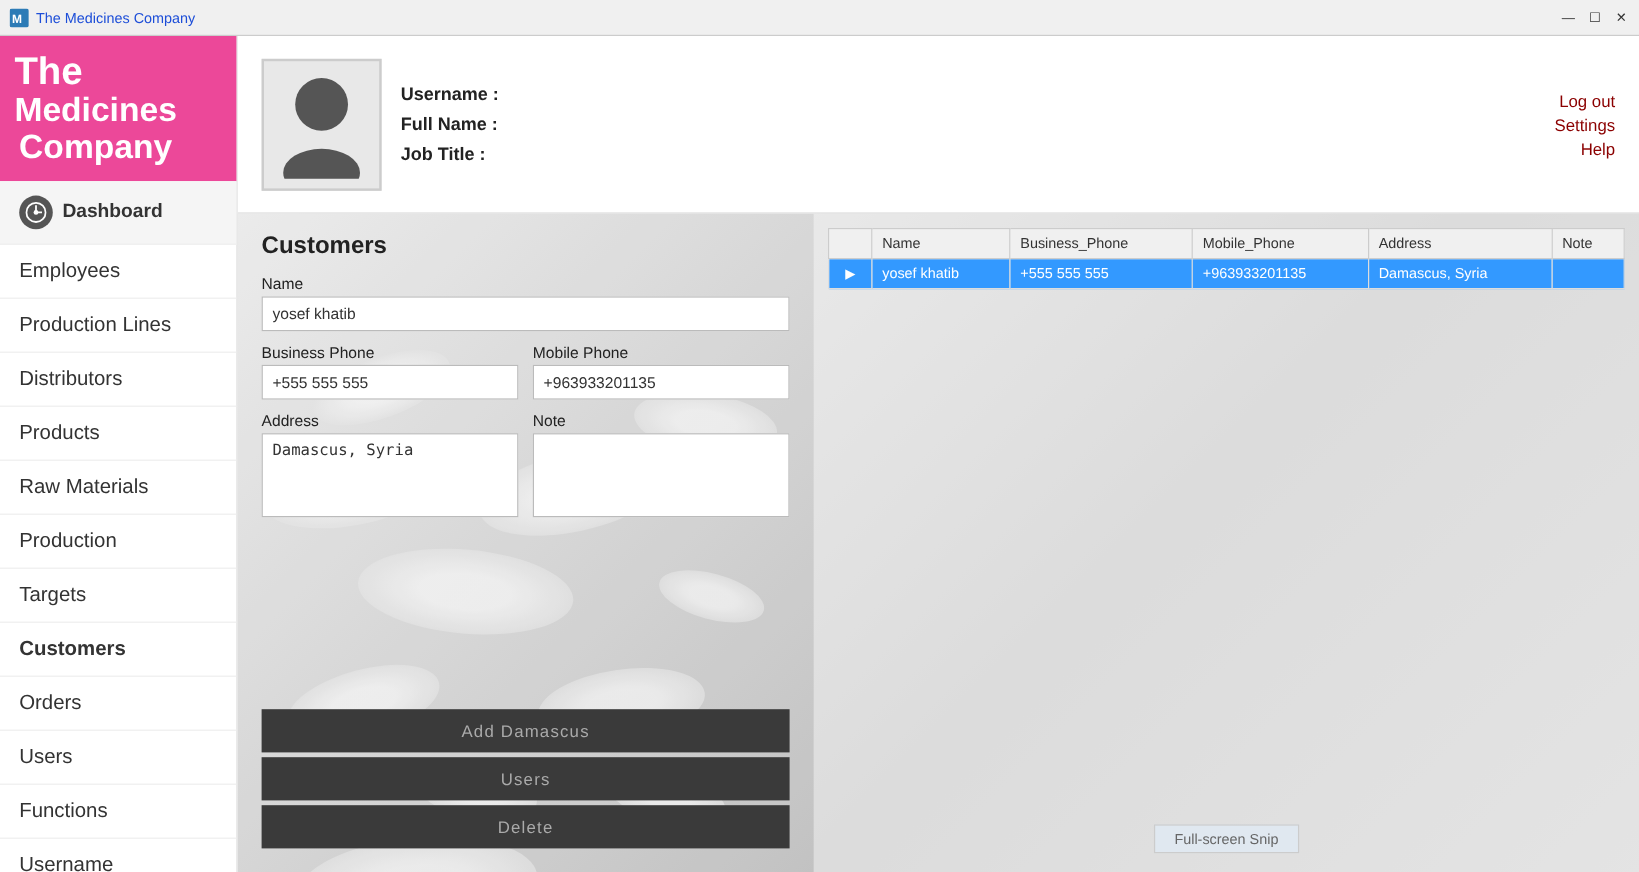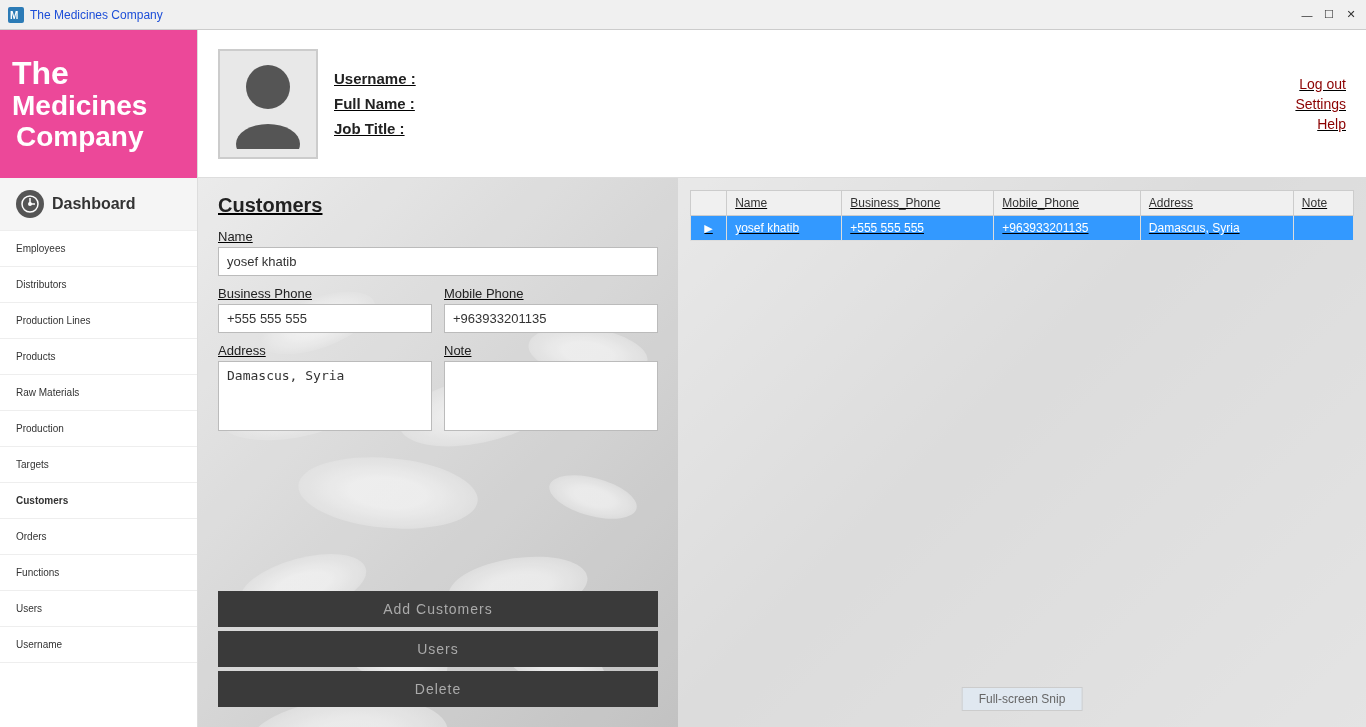--- a/index.html
+++ b/index.html
@@ -42,31 +42,31 @@
       text-align: left;
       height: 148px;
       display: flex;
       align-items: center;
     }
     .sidebar-nav { display: flex; flex-direction: column; }
     .sidebar-item {
       padding: 12px 16px;
       cursor: pointer;
       color: #333;
-      font-size: 10px;
+      font-size: 17px;
       border-bottom: 1px solid #eee;
       display: flex;
       align-items: center;
       gap: 8px;
     }
     .sidebar-item.dashboard { font-size: 16px; font-weight: bold; background: #f5f5f5; }
     .dashboard-icon { width: 28px; height: 28px; background: #555; border-radius: 50%; display: flex; align-items: center; justify-content: center; }
 
     
-    .content-area { flex: 1; display: flex; flex-direction: column; overflow: hidden; position: relative; text-decoration: underline; }
+    .content-area { flex: 1; display: flex; flex-direction: column; overflow: hidden; position: relative; }
 
     
     .header-bar {
       background: #fff;
       border-bottom: 1px solid #ddd;
       padding: 8px 20px;
       display: flex;
       align-items: center;
       justify-content: space-between;
       height: 148px;
@@ -260,48 +260,48 @@
               <line x1="9" y1="9" x2="14" y2="9" stroke="#fff" stroke-width="1.5"></line>
               <circle cx="9" cy="9" r="2" fill="#fff"></circle>
             </svg>
         </div>
         <span>Dashboard</span>
       </div>
       <div class="sidebar-item">
         <span>Employees</span>
       </div>
       <div class="sidebar-item">
+        <span>Production Lines</span>
+      </div>
+      <div class="sidebar-item">
         <span>Distributors</span>
-      </div>
-      <div class="sidebar-item">
-        <span>Production Lines</span>
       </div>
       <div class="sidebar-item">
         <span>Products</span>
       </div>
       <div class="sidebar-item">
         <span>Raw Materials</span>
       </div>
       <div class="sidebar-item">
         <span>Production</span>
       </div>
       <div class="sidebar-item">
         <span>Targets</span>
       </div>
       <div class="sidebar-item" style="font-weight:bold;">
         <span>Customers</span>
       </div>
       <div class="sidebar-item">
         <span>Orders</span>
       </div>
       <div class="sidebar-item">
+        <span>Users</span>
+      </div>
+      <div class="sidebar-item">
         <span>Functions</span>
-      </div>
-      <div class="sidebar-item">
-        <span>Users</span>
       </div>
       <div class="sidebar-item">
         <span>Username</span>
       </div>
     </div>
   </div>
 
   <div class="content-area">
 
     <div class="header-bar">
@@ -373,21 +373,21 @@
             <label class="form-label">Address</label>
             <textarea class="form-textarea" style="">Damascus, Syria</textarea>
           </div>
           <div class="form-group">
             <label class="form-label">Note</label>
             <textarea class="form-textarea" style=""></textarea>
           </div>
         </div>
 
         <div class="form-buttons">
-          <button class="form-btn">Add Customers</button>
+          <button class="form-btn">Add Damascus</button>
           <button class="form-btn">Users</button>
           <button class="form-btn">Delete</button>
         </div>
       </div>
 
       <div class="table-panel">
         <table class="data-table">
           <thead>
             <tr>
               <th></th>

